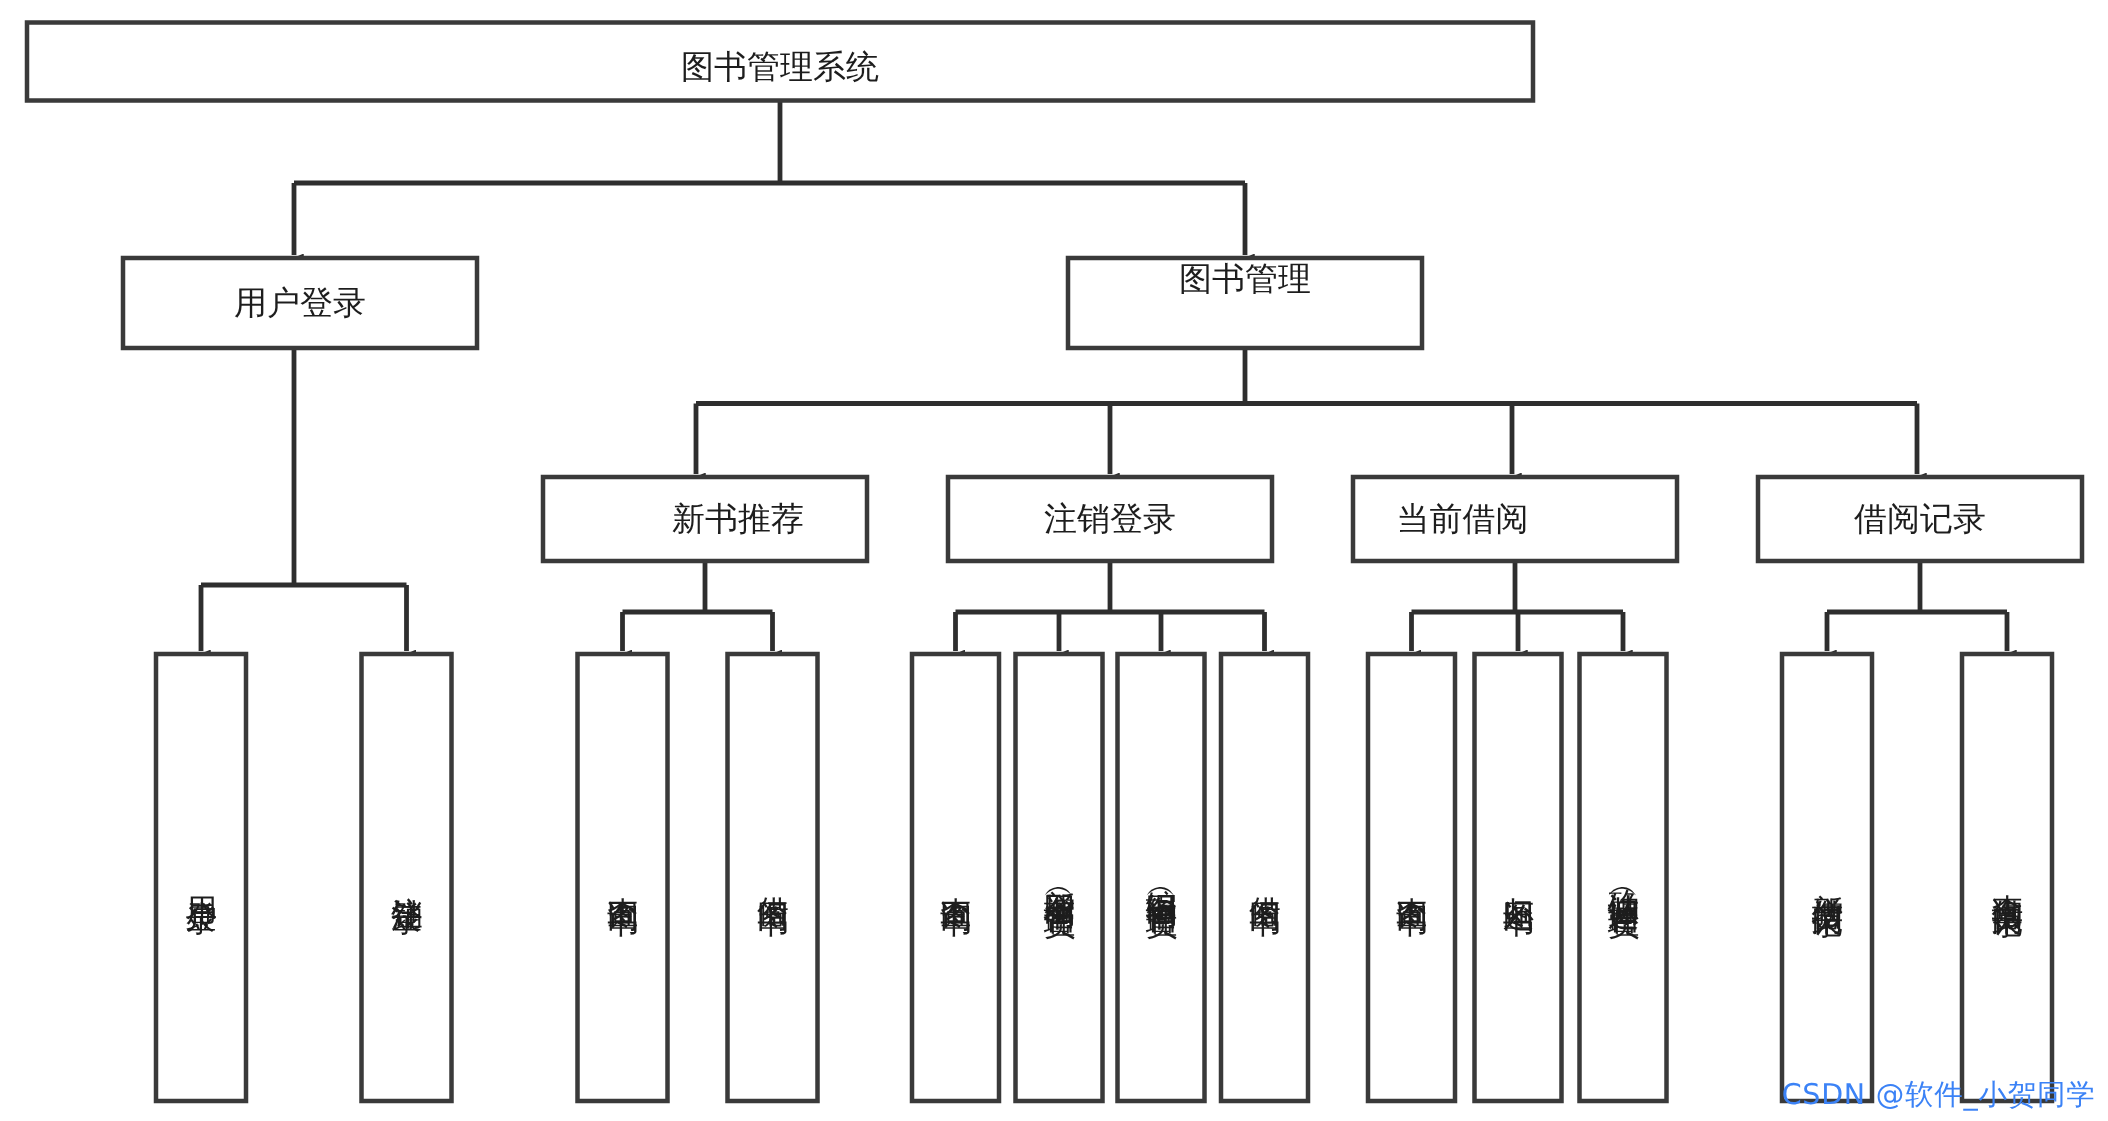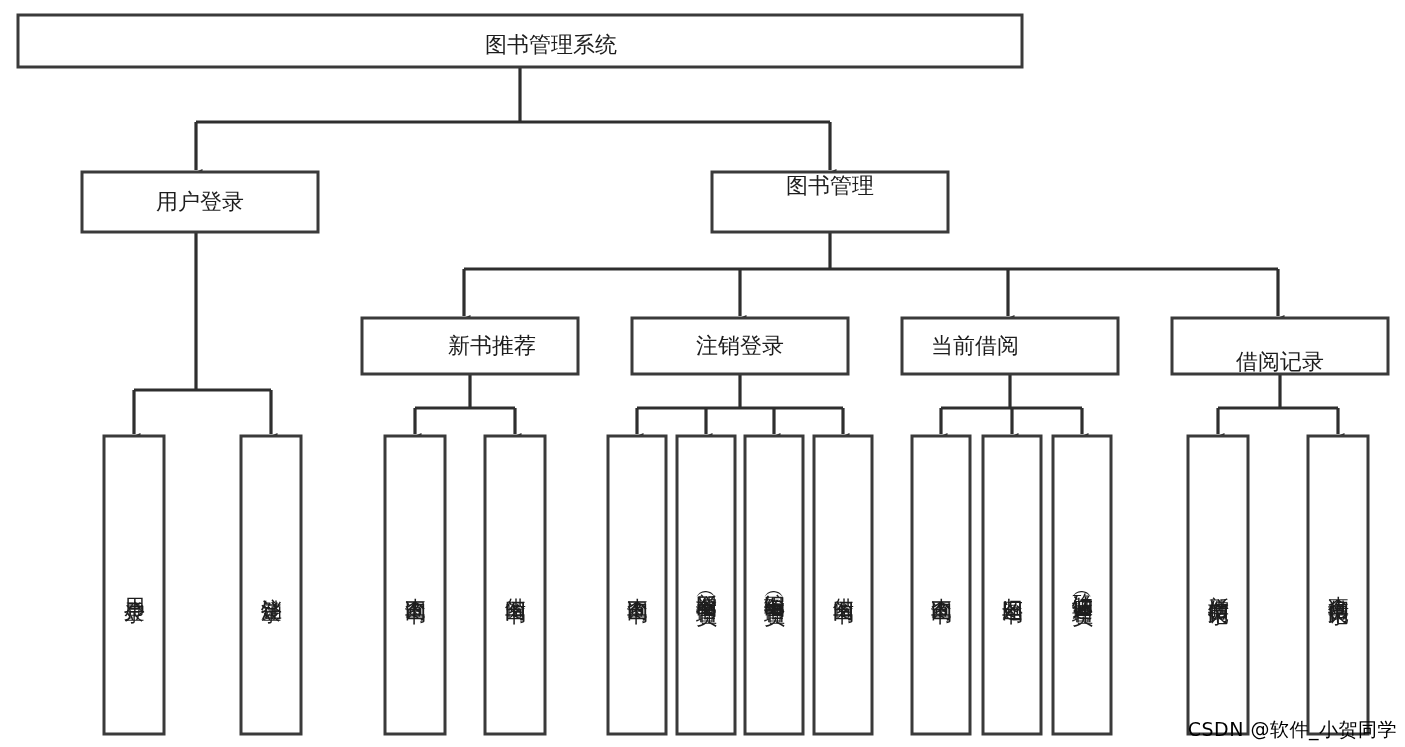--- a/index.html
+++ b/index.html
@@ -67,21 +67,21 @@
     color: #1d1d1d;
     white-space: nowrap;
     pointer-events: none;
   }
   #watermark {
     position: absolute;
     right: 8px;
     bottom: 4px;
     font-family: "DejaVu Sans", "Liberation Sans", sans-serif;
     font-size: 19px;
-    color: #000000;
+    color: #3b82f6;
     letter-spacing: 0.5px;
     user-select: none;
   }
 </style>
 </head>
 <body>
 
 <div id="diagram-root">
 
   <svg id="tree-svg" viewBox="0 0 1405 747">
@@ -144,27 +144,27 @@
         <rect x="814" y="436" width="58" height="298" class="node-box"></rect>
         <rect x="912" y="436" width="58" height="298" class="node-box"></rect>
         <rect x="983" y="436" width="58" height="298" class="node-box"></rect>
         <rect x="1053" y="436" width="58" height="298" class="node-box"></rect>
         <rect x="1188" y="436" width="60" height="298" class="node-box"></rect>
         <rect x="1308" y="436" width="60" height="298" class="node-box"></rect>
       </g>
   </svg>
 
   <div id="labels-layer">
-      <div class="hlabel-wrap" style="left: 18px; top: 15px; width: 1004px; height: 60px; padding-left: 31px;">图书管理系统</div>
+      <div class="hlabel-wrap" style="left: 18px; top: 15px; width: 1004px; height: 60px;">图书管理系统</div>
       <div class="hlabel-wrap" style="left: 82px; top: 172px; width: 236px; height: 60px;">用户登录</div>
       <div class="hlabel-wrap" style="left: 712px; top: 156px; width: 236px; height: 60px;">图书管理</div>
       <div class="hlabel-wrap" style="left: 378px; top: 318px; width: 228px; height: 56px;">新书推荐</div>
       <div class="hlabel-wrap" style="left: 632px; top: 318px; width: 216px; height: 56px;">注销登录</div>
       <div class="hlabel-wrap" style="left: 867px; top: 318px; width: 216px; height: 56px;">当前借阅</div>
-      <div class="hlabel-wrap" style="left: 1172px; top: 318px; width: 216px; height: 56px; margin-top: 16px;">借阅记录</div>
+      <div class="hlabel-wrap" style="left: 1172px; top: 318px; width: 216px; height: 56px;">借阅记录</div>
       <div class="vlabel-wrap" style="left: 104px; top: 436px; width: 60px; height: 298px;">用户登录</div>
       <div class="vlabel-wrap" style="left: 241px; top: 436px; width: 60px; height: 298px;">注销登录</div>
       <div class="vlabel-wrap" style="left: 385px; top: 436px; width: 60px; height: 298px;">查询图书</div>
       <div class="vlabel-wrap" style="left: 485px; top: 436px; width: 60px; height: 298px;">借阅图书</div>
       <div class="vlabel-wrap" style="left: 608px; top: 436px; width: 58px; height: 298px;">查询图书</div>
       <div class="vlabel-wrap" style="left: 677px; top: 436px; width: 58px; height: 298px;">新增图书（管理员）</div>
       <div class="vlabel-wrap" style="left: 745px; top: 436px; width: 58px; height: 298px;">编辑图书（管理员）</div>
       <div class="vlabel-wrap" style="left: 814px; top: 436px; width: 58px; height: 298px;">借阅图书</div>
       <div class="vlabel-wrap" style="left: 912px; top: 436px; width: 58px; height: 298px;">查询图书</div>
       <div class="vlabel-wrap" style="left: 983px; top: 436px; width: 58px; height: 298px;">归还图书</div>

